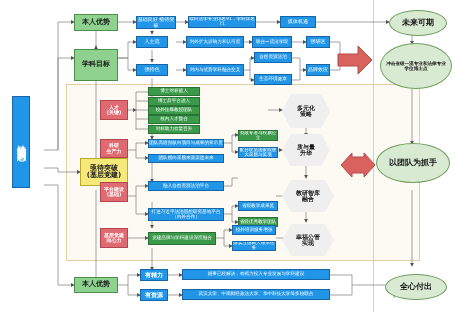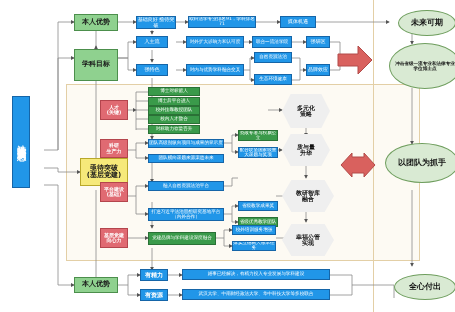--- a/index.html
+++ b/index.html
@@ -17,21 +17,21 @@
   .yellow{background:#f6e97a;border:1px solid #b9a82a;color:#1a1a1a;}
   .title-box{background:#2196e8;border:1px solid #1565a8;color:#fff;
              writing-mode:vertical-rl;text-orientation:upright;
              letter-spacing:1px;font-weight:bold;}
   .hex{position:absolute;background:#efefef;color:#111;display:flex;
        align-items:center;justify-content:center;text-align:center;
        line-height:1.05;
        clip-path:polygon(18% 0%,82% 0%,100% 50%,82% 100%,18% 100%,0% 50%);}
   .ell{position:absolute;background:#d9ead3;border:1px solid #6f9e5e;
        border-radius:50%;display:flex;align-items:center;justify-content:center;
-       text-align:center;color:#111;line-height:1.1;font-weight:bold;margin-left:9px;}
+       text-align:center;color:#111;line-height:1.1;font-weight:bold;}
   .panel{position:absolute;border:1px solid #e3cfa6;background:#fdfaf3;}
   .vsep{position:absolute;background:#e3cfa6;width:1px;}
   .fatarrow{position:absolute;}
   .t6{font-size:5px;}
   .t55{font-size:4.6px;}
   .t7{font-size:6px;}
   .t8{font-size:7px;}
   .t9{font-size:8px;}
   .t10{font-size:9px;}
   .b{font-weight:bold;}

